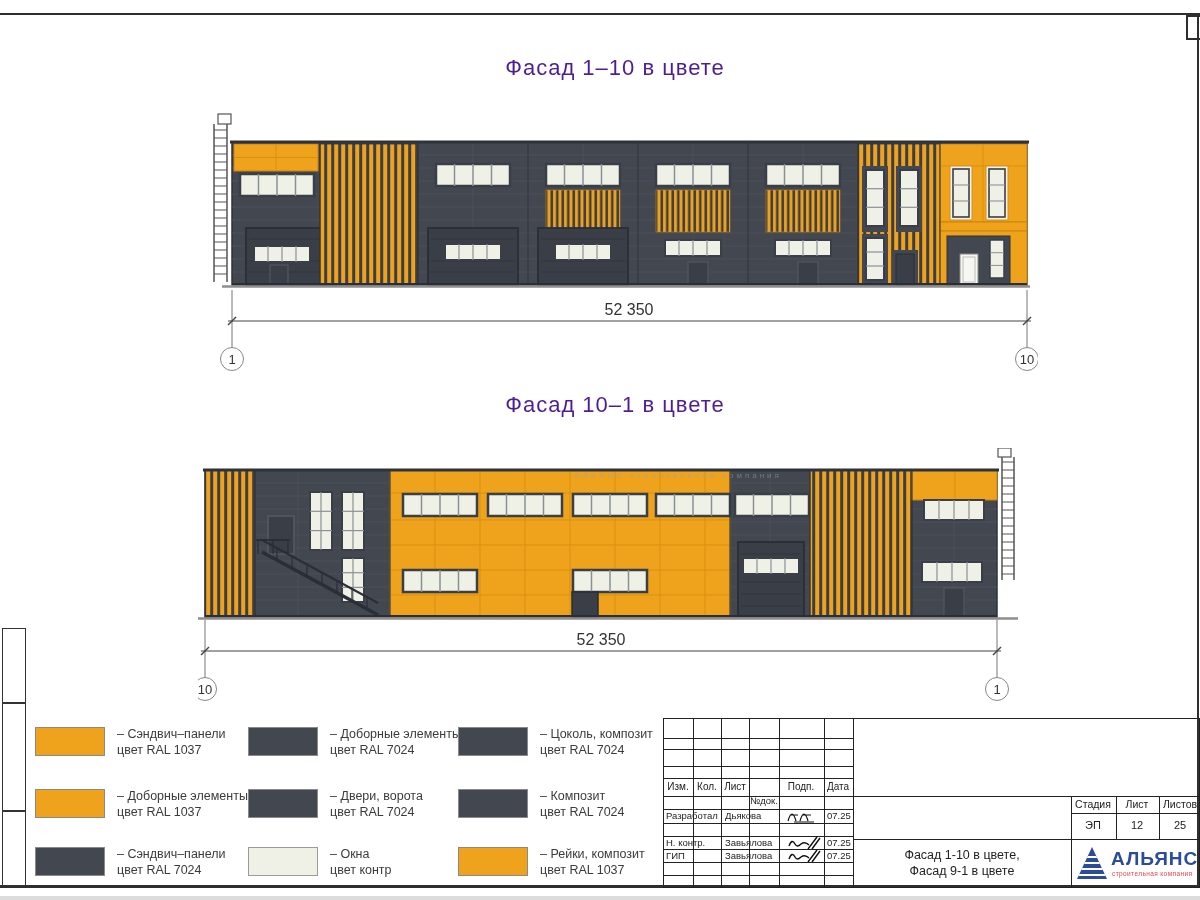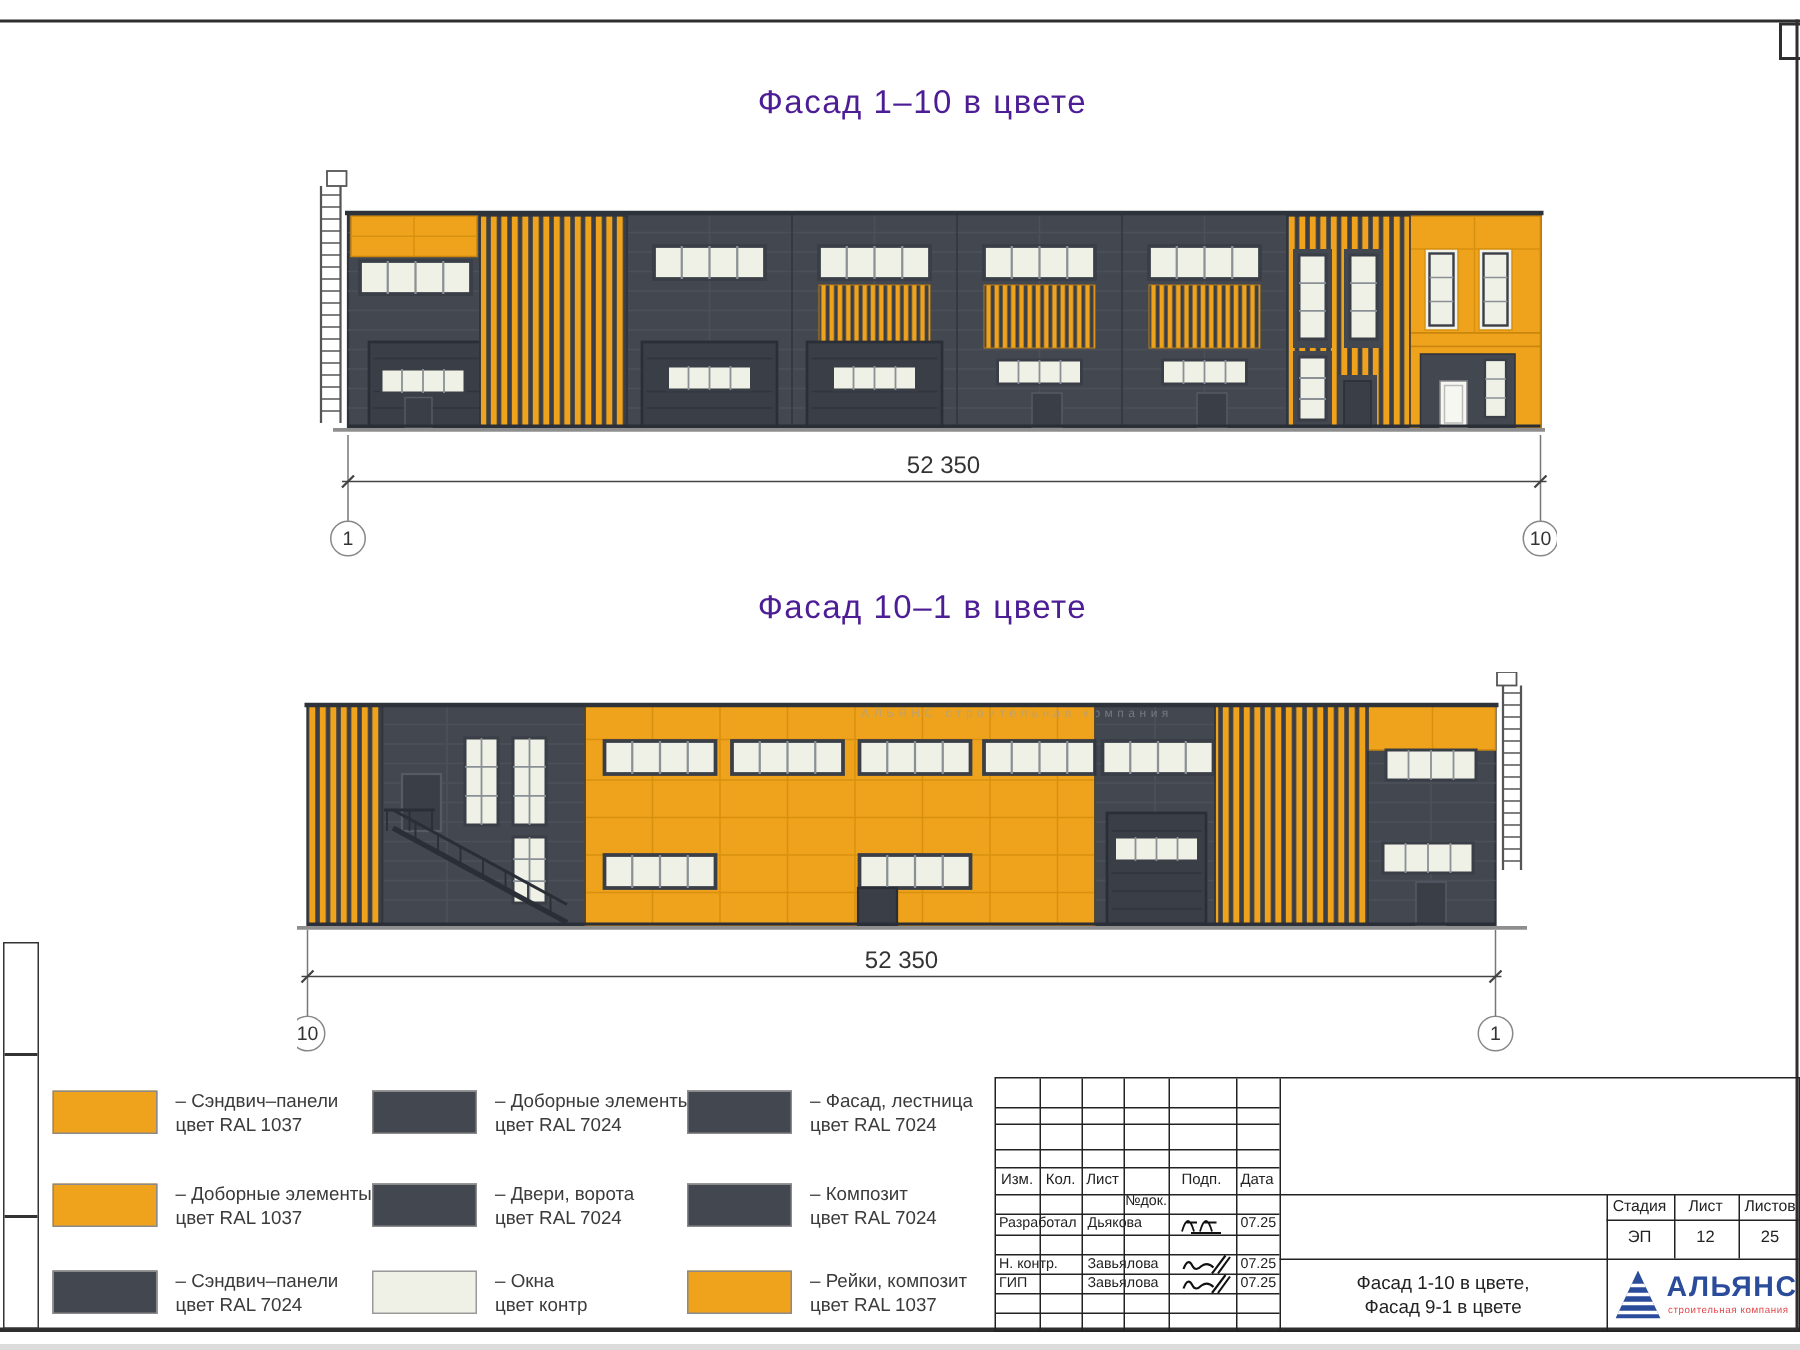--- a/index.html
+++ b/index.html
@@ -454,21 +454,21 @@
   <div class="legend-item" style="left:213px;top:62px;">
     <div class="legend-swatch" data-swatch="ral7024"></div>
     <div class="legend-label"><span>– Двери, ворота</span><br><span>цвет RAL 7024</span></div>
   </div>
   <div class="legend-item" style="left:213px;top:120px;">
     <div class="legend-swatch" data-swatch="window"></div>
     <div class="legend-label"><span>– Окна</span><br><span>цвет контр</span></div>
   </div>
   <div class="legend-item" style="left:423px;top:0;">
     <div class="legend-swatch" data-swatch="ral7024"></div>
-    <div class="legend-label"><span>– Фасад, лестница</span><br><span>цвет RAL 7024</span></div>
+    <div class="legend-label"><span>– Цоколь, композит</span><br><span>цвет RAL 7024</span></div>
   </div>
   <div class="legend-item" style="left:423px;top:62px;">
     <div class="legend-swatch" data-swatch="ral7024"></div>
     <div class="legend-label"><span>– Композит</span><br><span>цвет RAL 7024</span></div>
   </div>
   <div class="legend-item" style="left:423px;top:120px;">
     <div class="legend-swatch" data-swatch="ral1037"></div>
     <div class="legend-label"><span>– Рейки, композит</span><br><span>цвет RAL 1037</span></div>
   </div>
 </div>

